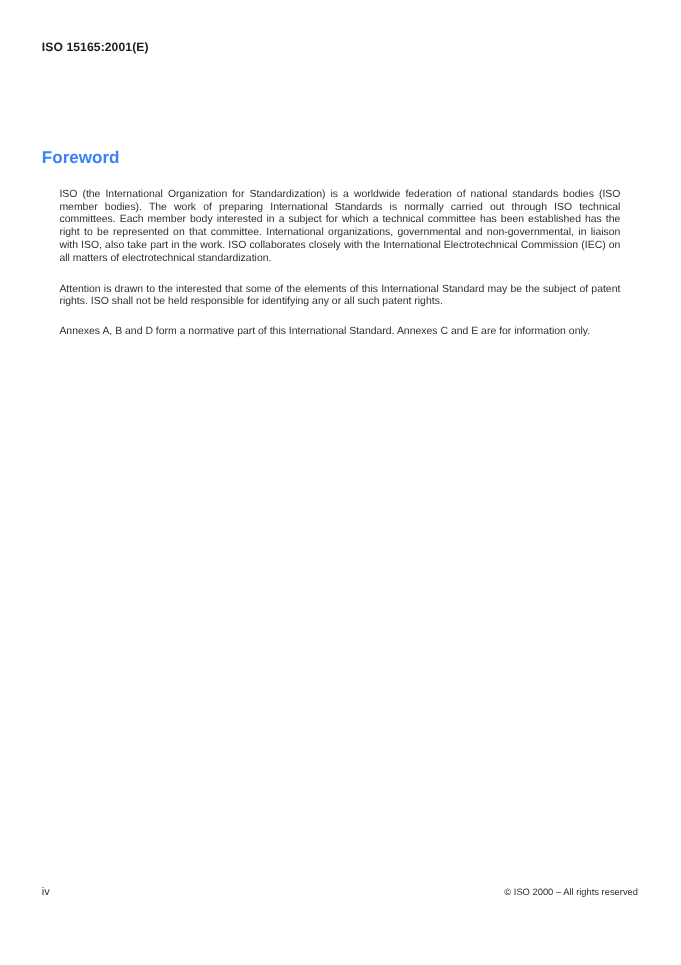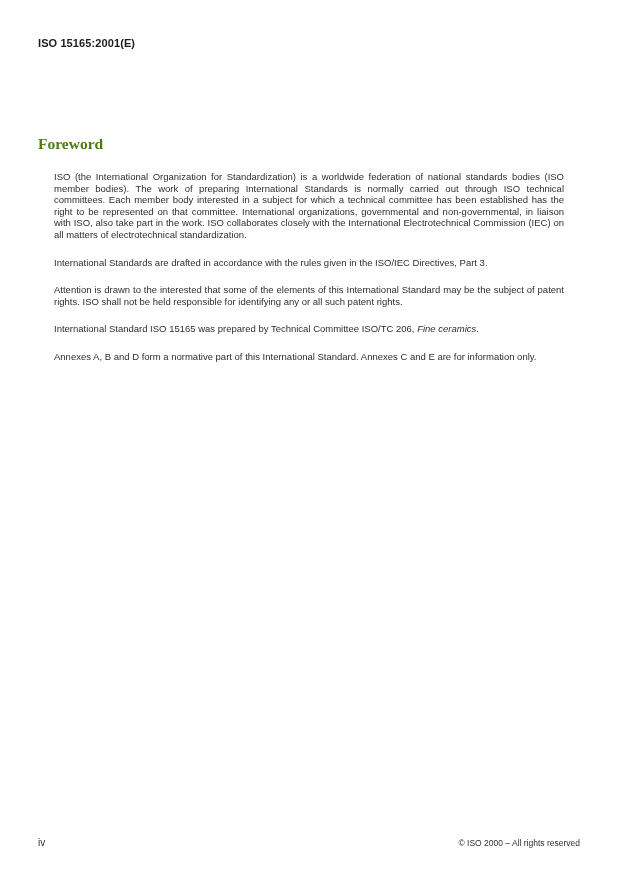--- a/index.html
+++ b/index.html
@@ -28,42 +28,41 @@
     font-size: 11px;
     font-weight: bold;
     color: #1c1c1c;
     letter-spacing: 0.1px;
   }
   h1.foreword-heading {
     margin: 0;
     margin-top: 86px;
     font-size: 15.5px;
     font-weight: bold;
-    color: #4d7c0f;
-    font-family: Liberation Serif, serif;
+    color: #3b82f6;
   }
   p.body-par {
     margin: 16px;
     margin-top: 18px;
     font-size: 9.5px;
     line-height: 11.6px;
     text-align: justify;
     color: #2e2e2e;
   }
   p.body-par + p.body-par {
     margin-top: 7.5px;
   }
   p.body-par em {
     font-style: italic;
   }
   .footer {
     position: absolute;
     left: 38px;
     right: 39px;
-    top: 837px;
+    top: 806px;
     display: flex;
     justify-content: space-between;
     align-items: baseline;
   }
   .page-number {
     font-size: 10px;
     color: #2e2e2e;
   }
   .copyright {
     font-size: 8.5px;
@@ -75,26 +74,24 @@
 
 <div class="page">
   <div class="content">
 
     <div class="doc-header">ISO 15165:2001(E)</div>
 
     <h1 class="foreword-heading">Foreword</h1>
 
     <p class="body-par">ISO (the International Organization for Standardization) is a worldwide federation of national standards bodies (ISO member bodies). The work of preparing International Standards is normally carried out through ISO technical committees. Each member body interested in a subject for which a technical committee has been established has the right to be represented on that committee. International organizations, governmental and non-governmental, in liaison with ISO, also take part in the work. ISO collaborates closely with the International Electrotechnical Commission (IEC) on all matters of electrotechnical standardization.</p>
 
-    <p class="body-par">International Standards are drafted in accordance with the rules given in the ISO/IEC Directives, Part 3.</p>
 
 
     <p class="body-par">Attention is drawn to the interested that some of the elements of this International Standard may be the subject of patent rights. ISO shall not be held responsible for identifying any or all such patent rights.</p>
 
-    <p class="body-par"><span>International Standard ISO 15165 was prepared by Technical Committee ISO/TC 206, </span><em>Fine ceramics</em><span>.</span></p>
 
     <p class="body-par">Annexes A, B and D form a normative part of this International Standard. Annexes C and E are for information only.</p>
 
   </div>
 
   <div class="footer">
     <span class="page-number">iv</span>
     <span class="copyright">© ISO 2000 – All rights reserved</span>
   </div>
 </div>

